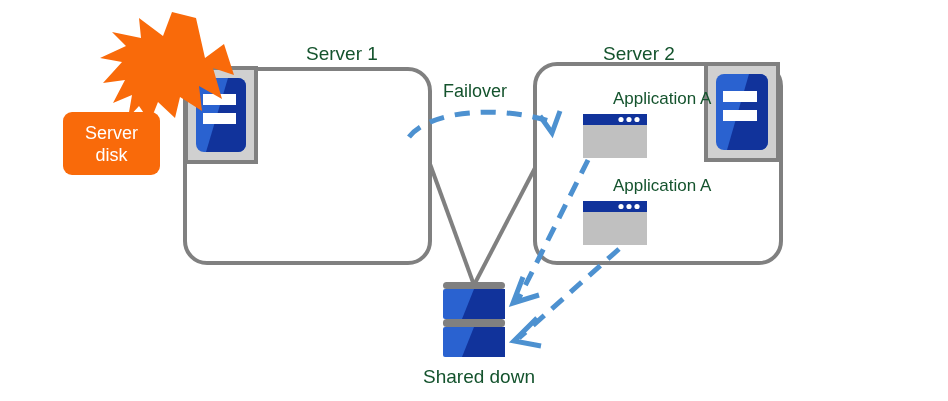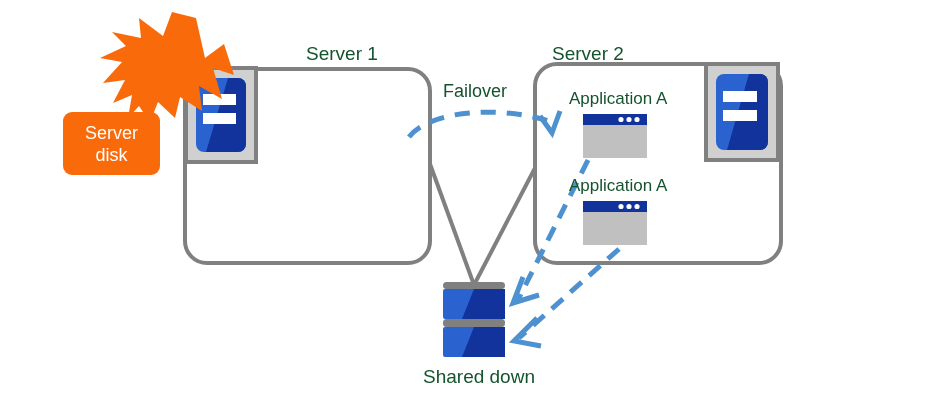--- a/index.html
+++ b/index.html
@@ -29,20 +29,21 @@
     color: #14532d;
     font-family: "Liberation Sans", sans-serif;
     white-space: nowrap;
     line-height: 1;
   }
   .label-server-title {
     font-size: 19px;
   }
   .label-app {
     font-size: 17px;
+    margin-left: 44px;
   }
   .label-failover {
     font-size: 18px;
   }
   .label-disk {
     font-size: 19px;
   }
   .badge-down {
     position: absolute;
     background: #f96a0a;
@@ -168,21 +169,21 @@
     </g>
   </svg>
 
   <div class="badge-down" style="left:63px; top:112px; width:97px; height:63px;">
     <span>Server</span>
     <span>disk</span>
   </div>
 
   <div class="label label-server-title" style="left:306px; top:44px;">Server 1</div>
 
-  <div class="label label-server-title" style="left:552px; top:44px;text-align:center;">Server 2</div>
+  <div class="label label-server-title" style="left:603px; top:44px;text-align:center;">Server 2</div>
 
   <div class="label label-failover" style="left:443px; top:82px;">Failover</div>
 
   <div class="label label-app" style="left:569px; top:90px;">Application A</div>
 
   <div class="label label-app" style="left:569px; top:177px;">Application A</div>
 
   <div class="label label-disk" style="left:423px; top:367px;">Shared down</div>
 
 </div>

